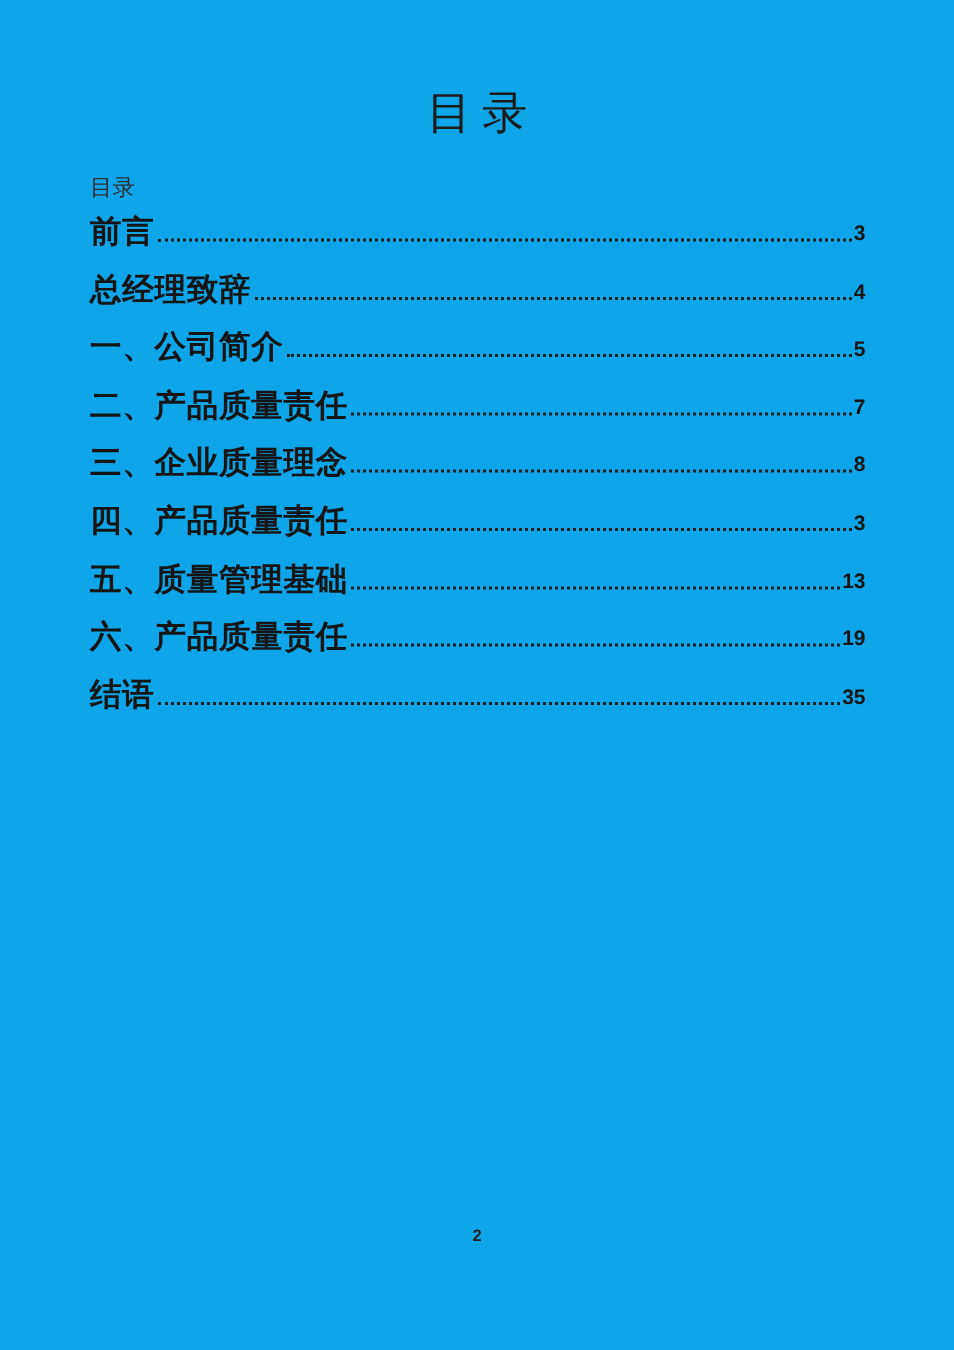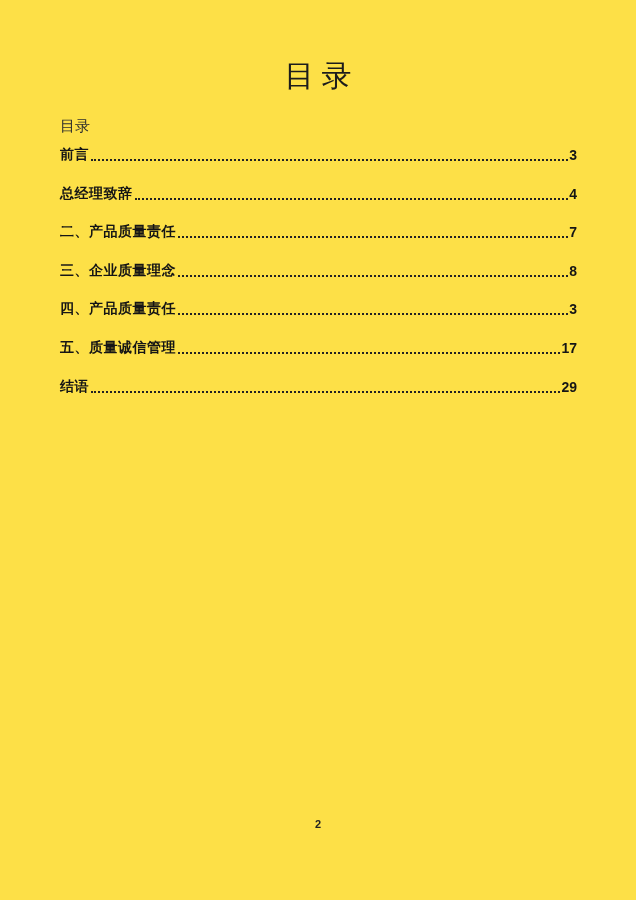--- a/index.html
+++ b/index.html
@@ -11,21 +11,21 @@
     width: 636px;
     height: 900px;
     font-family: "Liberation Sans", sans-serif;
     color: #1a1a1a;
     overflow: hidden;
   }
   .page {
     position: relative;
     width: 636px;
     height: 900px;
-    background: #fde047;
+    background: #0ea5e9;
     text-decoration: underline;
   }
   .doc-title {
     position: absolute;
     top: 58px;
     left: 0;
     width: 100%;
     margin: 0;
     text-align: center;
     font-family: "Liberation Serif", serif;
@@ -54,21 +54,21 @@
   }
   .toc-row {
     display: flex;
     align-items: flex-end;
     height: 21px;
     margin-bottom: 17.6px;
     cursor: pointer;
   }
   .toc-entry-label {
     font-weight: 700;
-    font-size: 14px;
+    font-size: 21px;
     line-height: 19px;
     white-space: nowrap;
     color: #151515;
     letter-spacing: 0.5px;
   }
   .toc-dots {
     flex: 1;
     border-bottom: 2px dotted #222222;
     margin: 0 1px 3px 2px;
     height: 0;
@@ -107,48 +107,58 @@
         <span class="toc-dots"></span>
         <span class="toc-page-num">3</span>
       </div>
 
       <div class="toc-row">
         <span class="toc-entry-label">总经理致辞</span>
         <span class="toc-dots"></span>
         <span class="toc-page-num">4</span>
       </div>
 
+      <div class="toc-row">
+        <span class="toc-entry-label">一、公司简介</span>
+        <span class="toc-dots"></span>
+        <span class="toc-page-num">5</span>
+      </div>
 
       <div class="toc-row">
         <span class="toc-entry-label">二、产品质量责任</span>
         <span class="toc-dots"></span>
         <span class="toc-page-num">7</span>
       </div>
 
       <div class="toc-row">
         <span class="toc-entry-label">三、企业质量理念</span>
         <span class="toc-dots"></span>
         <span class="toc-page-num">8</span>
       </div>
 
       <div class="toc-row">
         <span class="toc-entry-label">四、产品质量责任</span>
         <span class="toc-dots"></span>
         <span class="toc-page-num">3</span>
       </div>
 
       <div class="toc-row">
-        <span class="toc-entry-label">五、质量诚信管理</span>
+        <span class="toc-entry-label">五、质量管理基础</span>
         <span class="toc-dots"></span>
-        <span class="toc-page-num">17</span>
+        <span class="toc-page-num">13</span>
       </div>
 
+      <div class="toc-row">
+        <span class="toc-entry-label">六、产品质量责任</span>
+        <span class="toc-dots"></span>
+        <span class="toc-page-num">19</span>
+      </div>
 
       <div class="toc-row">
         <span class="toc-entry-label">结语</span>
         <span class="toc-dots"></span>
-        <span class="toc-page-num">29</span>
+        <span class="toc-page-num">35</span>
       </div>
     </div>
 
   <div class="footer-page-number">2</div>
 
 </div>
 
 </body></html>

